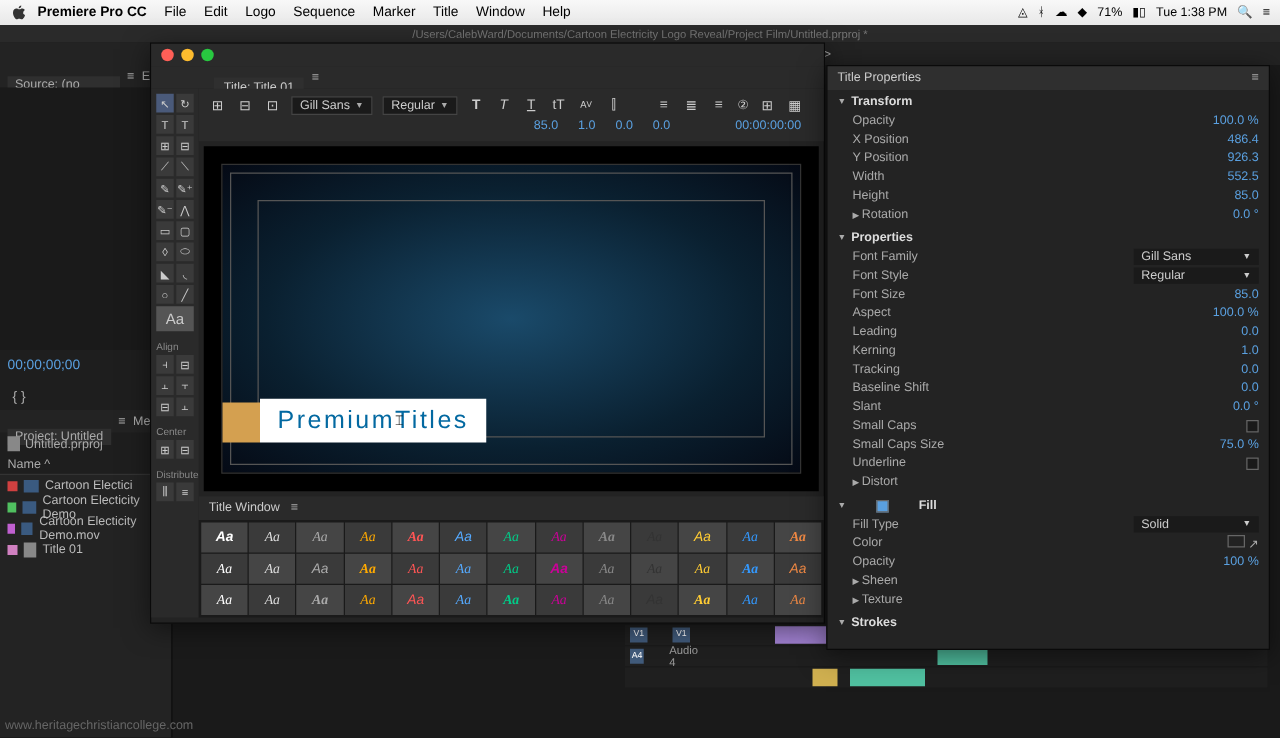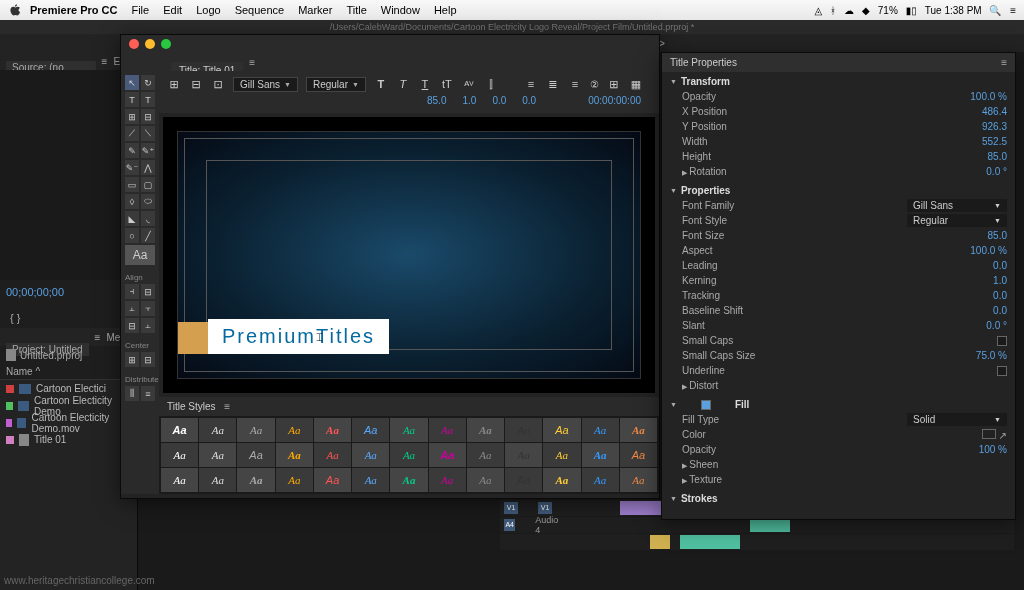--- a/index.html
+++ b/index.html
@@ -356,21 +356,21 @@
           <div class="safe-inner"></div>
           <div class="title-accent"></div>
           <div class="title-text-box">
             <span class="title-text">PremiumTitles</span>
             <span class="cursor-icon" style="left:106px">⌶</span>
           </div>
         </div>
       </div>
 
       <div class="styles-header">
-        <span>Title Styles</span>
+        <span>Title Window</span>
         <span style="margin-left:6px;color:#aaa">≡</span>
       </div>
       <div class="styles-grid">
           <div class="style-swatch" style="color: rgb(255, 255, 255); font-weight: bold; font-family: sans-serif;">Aa</div>
           <div class="style-swatch" style="color: rgb(221, 221, 221);">Aa</div>
           <div class="style-swatch" style="color: rgb(170, 170, 170);">Aa</div>
           <div class="style-swatch" style="color: rgb(255, 170, 0);">Aa</div>
           <div class="style-swatch" style="color: rgb(255, 85, 85); font-weight: bold;">Aa</div>
           <div class="style-swatch" style="color: rgb(85, 170, 255); font-family: sans-serif;">Aa</div>
           <div class="style-swatch" style="color: rgb(0, 204, 136);">Aa</div>

